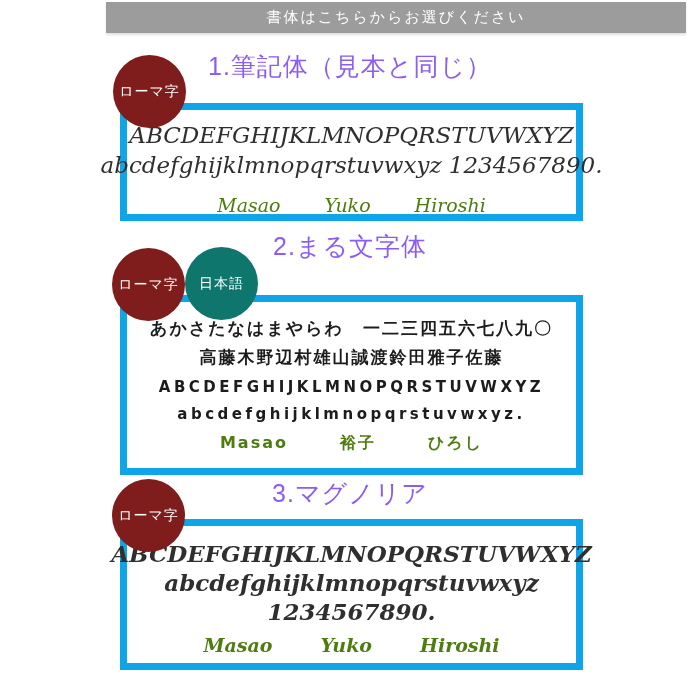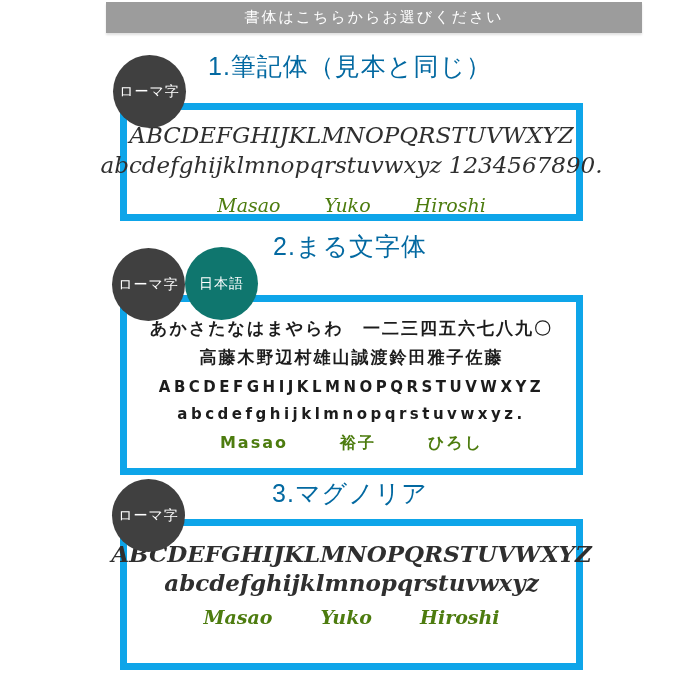--- a/index.html
+++ b/index.html
@@ -1,42 +1,42 @@
 <!DOCTYPE html>
 <html><head>
 <meta charset="utf-8">
 <style>
   html,body{margin:0;padding:0;background:#ffffff;}
   body{width:700px;height:700px;position:relative;overflow:hidden;
        font-family:"Liberation Sans","DejaVu Sans",sans-serif;color:#3d3d3d;}
 
   
-  .header-bar{position:absolute;left:106px;top:2px;width:536px;height:31px;
+  .header-bar{position:absolute;left:106px;top:2px;width:580px;height:31px;
     background:#9c9c9c;color:#ffffff;display:flex;align-items:center;justify-content:center;
     font-size:15px;letter-spacing:2px;box-shadow:0 2px 2px rgba(0,0,0,0.12);}
 
   
   .section-title{position:absolute;left:0;width:700px;text-align:center;
-    font-size:25px;color:#0369a1;letter-spacing:1px;}
+    font-size:25px;color:#8b5cf6;letter-spacing:1px;}
   #title-1{top:50px;}
   #title-2{top:230px;}
   #title-3{top:477px;}
 
   
   .sample-box{position:absolute;left:120px;width:463px;border:7px solid #0ea5e9;
     background:#ffffff;box-sizing:border-box;display:flex;flex-direction:column;align-items:center;}
   #box-1{top:103px;height:118px;}
   #box-2{top:295px;height:180px;}
   #box-3{top:519px;height:151px;}
 
   
   .badge{position:absolute;width:73px;height:73px;border-radius:50%;
     display:flex;align-items:center;justify-content:center;
     color:#ffffff;font-size:14px;letter-spacing:1px;z-index:2;}
-  .badge-red{background:#404040;justify-content:center;}
+  .badge-red{background:#7f1d1d;justify-content:center;}
   .badge-blue{background:#0f766e;}
   #badge-1-romaji{left:113px;top:55px;}
   #badge-2-romaji{left:112px;top:248px;}
   #badge-2-japanese{left:185px;top:247px;}
   #badge-3-romaji{left:112px;top:479px;}
 
   
   .script-line{font-family:"DejaVu Serif","Liberation Serif",serif;font-style:italic;
     font-size:23px;color:#2f2f2f;white-space:nowrap;line-height:1.2;}
   #box-1 .line-1{margin-top:12px;}
@@ -106,18 +106,19 @@
   </div>
 </div>
 
 <div class="section-title" id="title-3">3.マグノリア</div>
 <div class="badge badge-red" id="badge-3-romaji">
   <span>ローマ字</span>
 </div>
 <div class="sample-box" id="box-3">
   <div class="magnolia-line line-1">ABCDEFGHIJKLMNOPQRSTUVWXYZ</div>
   <div class="magnolia-line line-2">abcdefghijklmnopqrstuvwxyz</div>
+  <div class="magnolia-line line-3">1234567890.</div>
   <div class="names-row">
     <span>Masao</span>
     <span>Yuko</span>
     <span>Hiroshi</span>
   </div>
 </div>
 
 </body></html>

